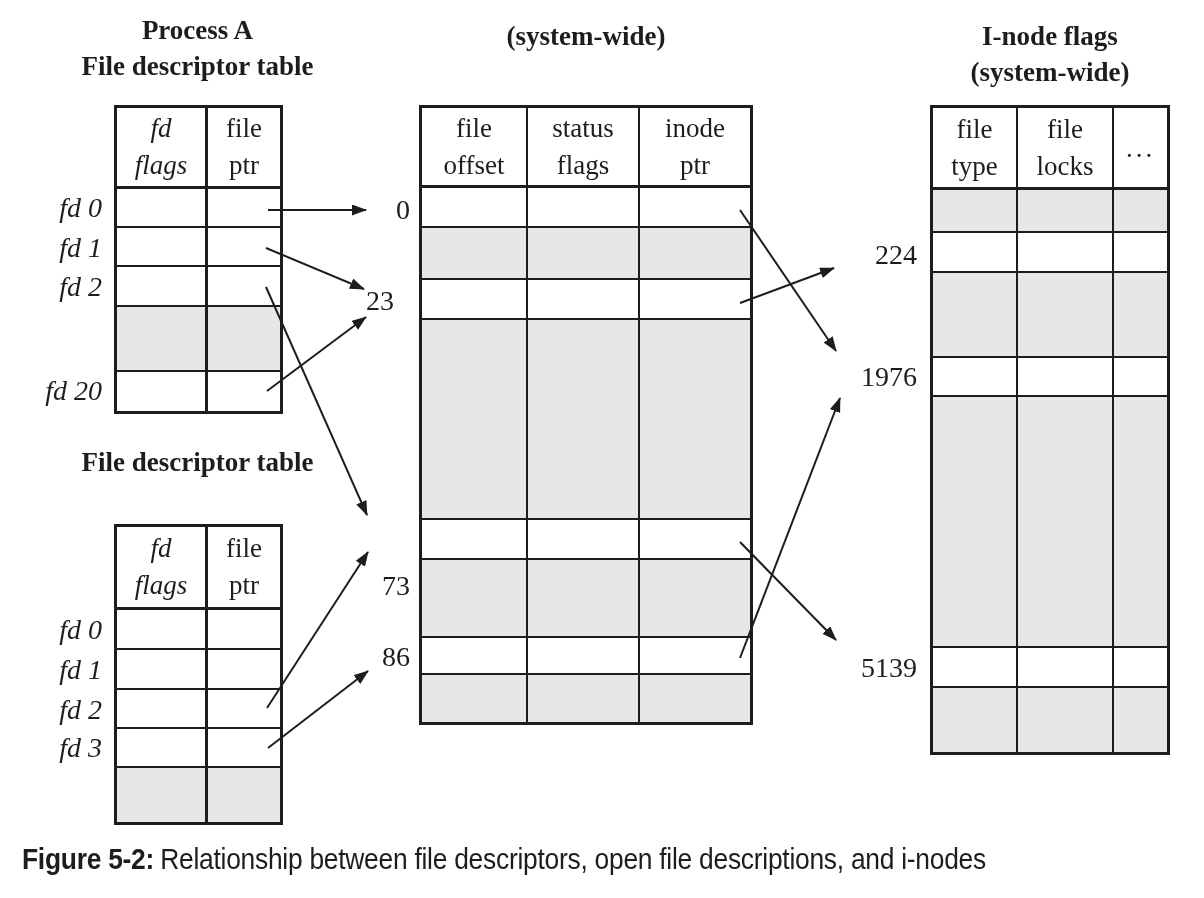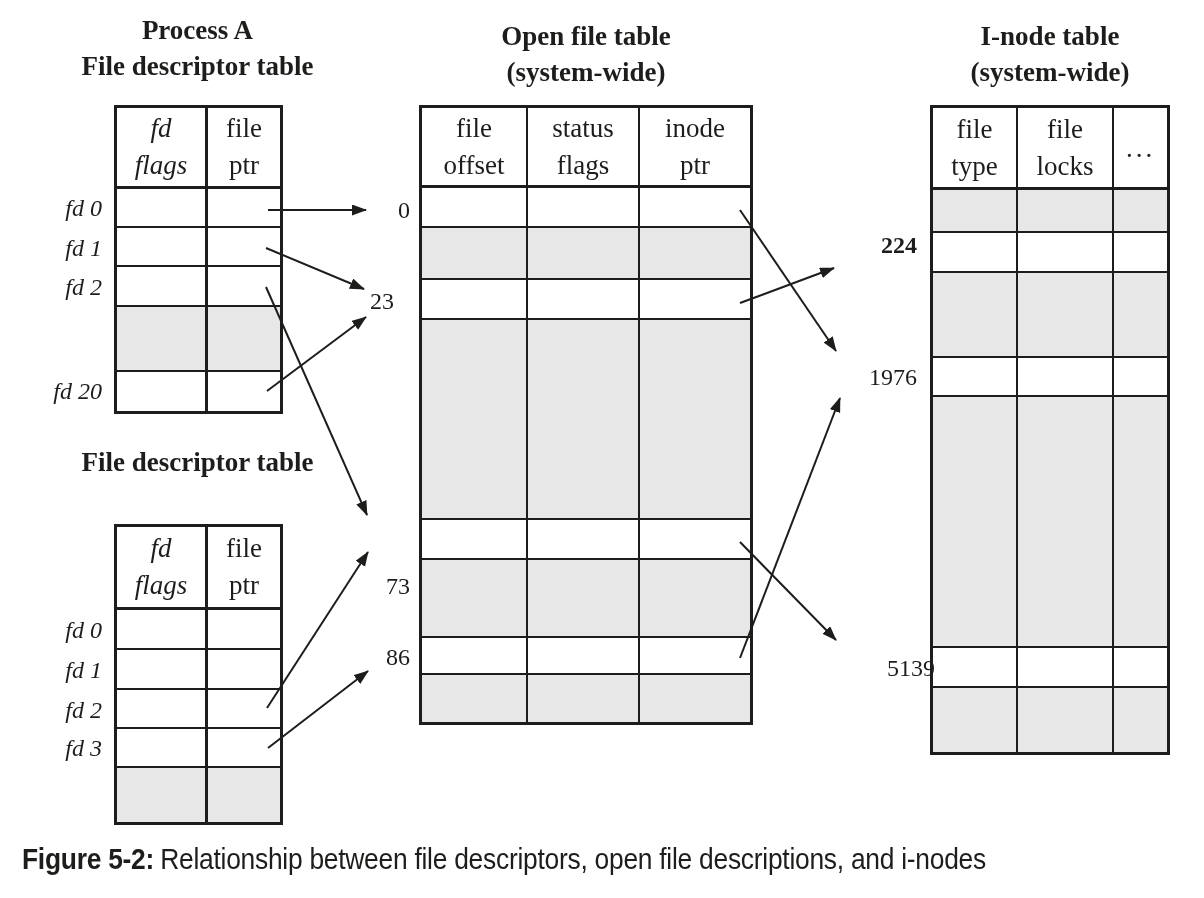--- a/index.html
+++ b/index.html
@@ -18,43 +18,42 @@
   .cell{box-sizing:border-box;}
   .cA1{width:91px;border-right:3px solid #1d1d1b;font-style:italic;}
   .cA2{flex:1;}
   .cO1{width:106px;border-right:2px solid #1d1d1b;}
   .cO2{width:112px;border-right:2px solid #1d1d1b;}
   .cO3{flex:1;}
   .cI1{width:85px;border-right:2px solid #1d1d1b;}
   .cI2{width:96px;border-right:2px solid #1d1d1b;}
   .cI3{flex:1;}
   .hdots{line-height:12px;letter-spacing:3px;font-size:27px;}
-  .rlabel{position:absolute;text-align:right;font-size:24px;line-height:34px;height:34px;}
+  .rlabel{position:absolute;text-align:right;font-size:28px;line-height:34px;height:34px;}
   .fdl{font-style:italic;}
   .arrows{position:absolute;left:0;top:0;width:1204px;height:898px;pointer-events:none;}
   .caption{position:absolute;left:22px;top:841px;font-family:"Liberation Sans", sans-serif;
            font-size:30px;line-height:36px;white-space:nowrap;
            transform:scaleX(0.88);transform-origin:0 0;letter-spacing:-0.3px;}
   .cap-b{font-weight:bold;margin-right:7px;}
 </style>
 </head>
 <body>
 
 <div class="canvas">
 
   <div class="ttl" style="left:35px;top:12px;width:325px;">
     <div>Process A</div>
     <div>File descriptor table</div>
   </div>
   <div class="ttl" style="left:436px;top:18px;width:300px;">
-    <div>Open file table</div>
     <div>(system-wide)</div>
   </div>
   <div class="ttl" style="left:900px;top:18px;width:300px;">
-    <div>I-node table</div>
+    <div>I-node flags</div>
     <div>(system-wide)</div>
   </div>
   <div class="ttl" style="left:35px;top:444px;width:325px;">
     <div>File descriptor table</div>
   </div>
 
   <div class="tbl" style="left:114px;top:105px;width:169px;height:309px;">
     <div class="hdr" style="height:81px;">
       <div class="hc cell cA1">
         <div>fd</div>
@@ -232,23 +231,23 @@
         <div class="cell cI1"></div>
         <div class="cell cI2"></div>
         <div class="cell cI3"></div>
       </div>
     <div class="row shade" style="height:64px;">
         <div class="cell cI1"></div>
         <div class="cell cI2"></div>
         <div class="cell cI3"></div>
       </div>
   </div>
-  <div class="rlabel" style="left:830px;width:87px;top:228px;font-weight:bold;">224</div>
+  <div class="rlabel" style="left:830px;width:87px;top:238px;">224</div>
   <div class="rlabel" style="left:830px;width:87px;top:360px;text-align:right;">1976</div>
-  <div class="rlabel" style="left:848px;width:87px;top:651px;">5139</div>
+  <div class="rlabel" style="left:830px;width:87px;top:651px;">5139</div>
 
   <svg class="arrows" viewBox="0 0 1204 898">
     <defs>
       <marker id="arrowhead" markerUnits="userSpaceOnUse" markerWidth="16" markerHeight="12" refX="14" refY="5.5" orient="auto">
         <path d="M0,0 L15,5.5 L0,11 z" fill="#1d1d1b"></path>
       </marker>
     </defs>
   <line x1="268" y1="210" x2="366" y2="210" stroke="#1d1d1b" stroke-width="2" marker-end="url(#arrowhead)"></line>
       <line x1="266" y1="248" x2="364" y2="289" stroke="#1d1d1b" stroke-width="2" marker-end="url(#arrowhead)"></line>
       <line x1="267" y1="391" x2="366" y2="317" stroke="#1d1d1b" stroke-width="2" marker-end="url(#arrowhead)"></line>

